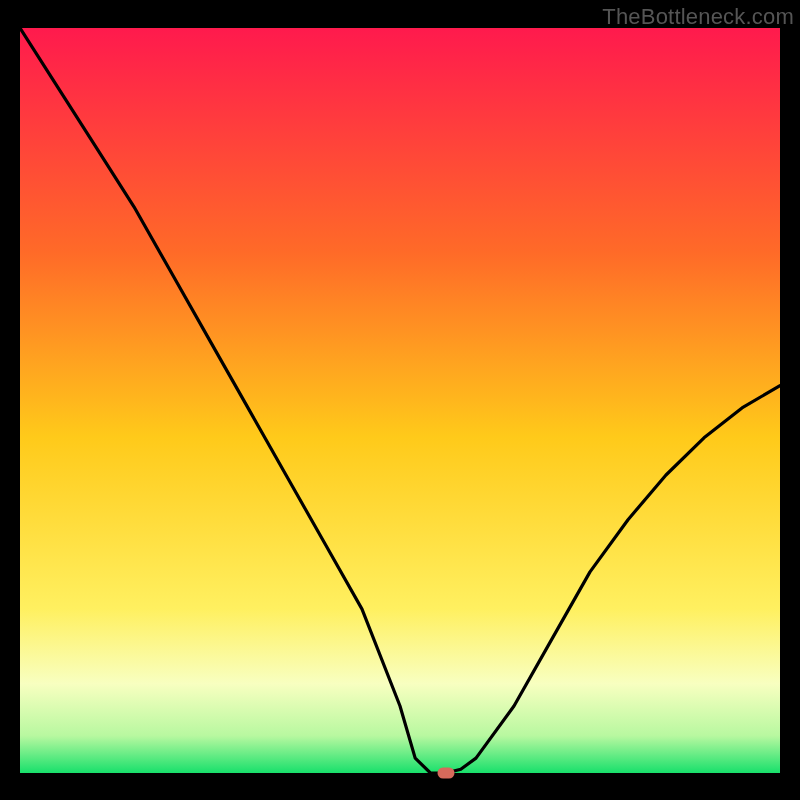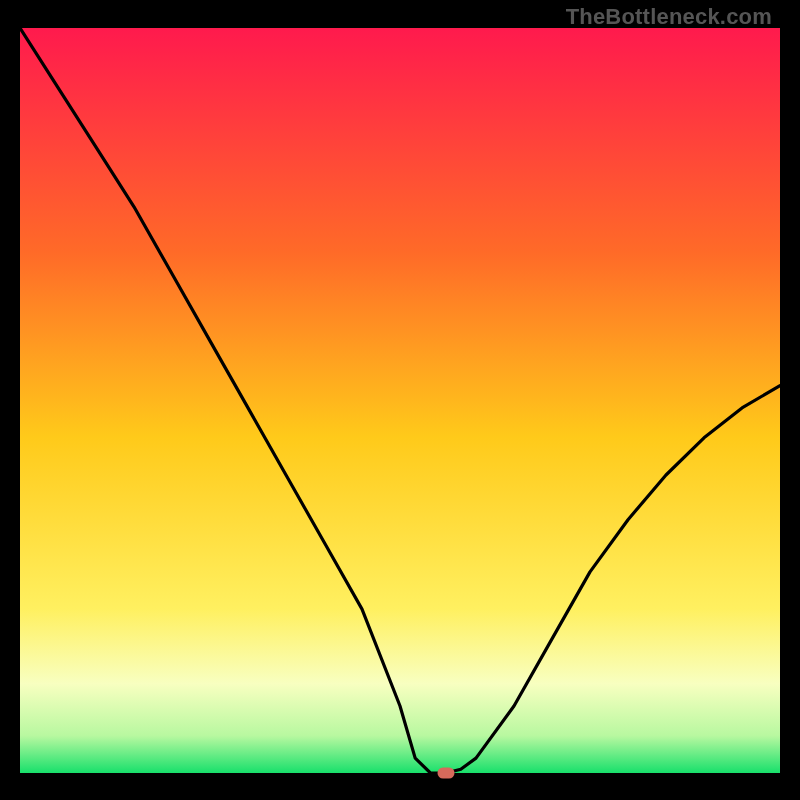--- a/index.html
+++ b/index.html
@@ -12,24 +12,24 @@
   }
   .container {
     position: relative;
     width: 800px;
     height: 800px;
     background: #000;
   }
   .watermark {
     position: absolute;
     top: 4px;
-    right: 28px;
+    right: 6px;
     color: #555;
     font-size: 22px;
-    font-weight: 700;
+    font-weight: 400;
     z-index: 10;
     letter-spacing: 0.2px;
   }
   .plot {
     position: absolute;
     left: 20px;
     top: 28px;
     width: 760px;
     height: 745px;
   }

